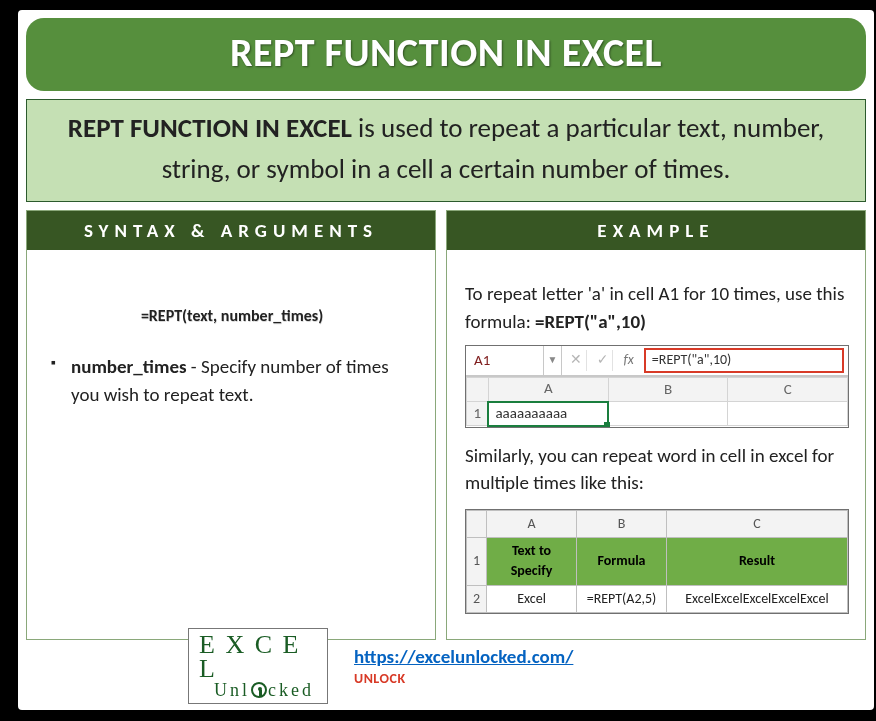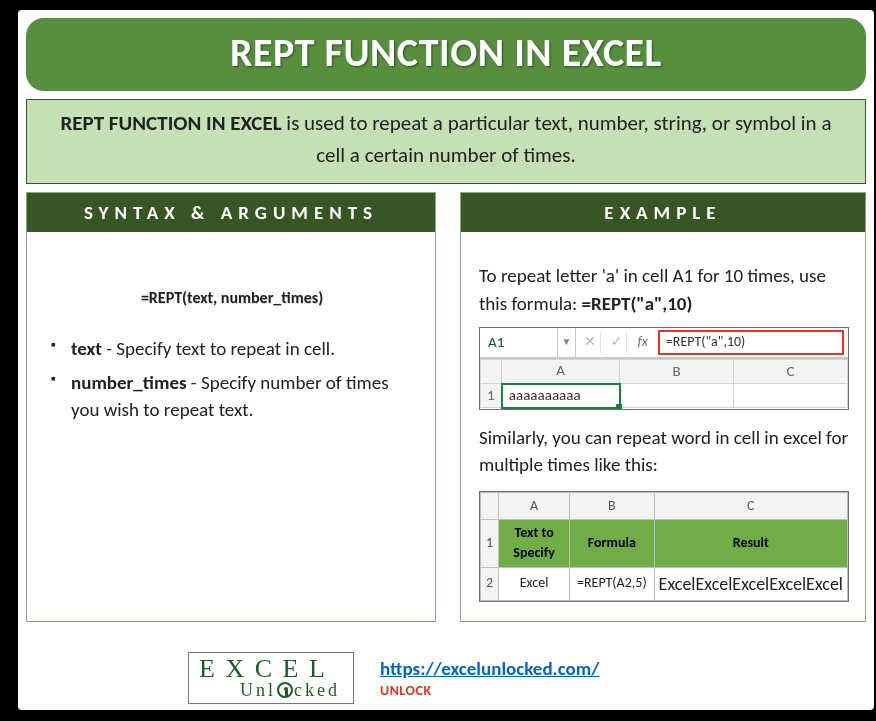--- a/index.html
+++ b/index.html
@@ -32,28 +32,28 @@
     font-size: 40px;
     font-weight: 800;
     letter-spacing: 0.5px;
     text-shadow: 1px 1px 2px rgba(0,0,0,0.45);
   }
   .intro-box {
     background: #c5e0b4;
     border: 1px solid #2c5a2d;
     padding: 8px 18px 12px 18px;
     text-align: center;
-    font-size: 21px;
+    font-size: 27px;
     line-height: 1.5;
     margin-bottom: 8px;
   }
   .intro-box b { font-weight: 800; }
   .cols {
     display: flex;
-    gap: 24px;
+    gap: 10px;
   }
   .card {
     background: #fff;
     border: 1px solid #8aa87a;
     flex: 1;
     min-height: 430px;
     display: flex;
     flex-direction: column;
   }
   .card-left { flex: 0 0 410px; }
@@ -111,21 +111,21 @@
     align-items: stretch;
     border-bottom: 1px solid #c8c8c8;
     height: 30px;
   }
   .xl-namebox {
     width: 78px;
     border-right: 1px solid #c8c8c8;
     display: flex;
     align-items: center;
     padding-left: 8px;
-    color: #14532d;
+    color: #7f1d1d;
     background: #fff;
   }
   .xl-drop {
     width: 18px;
     border-right: 1px solid #c8c8c8;
     display:flex;align-items:center;justify-content:center;
     color:#888;font-size:10px;
   }
   .xl-btns {
     display:flex;align-items:center;
@@ -198,24 +198,24 @@
     align-items:center;
     gap:26px;
   }
   .logo {
     border:1px solid #777;
     background:#fff;
     padding:4px 10px;
     font-family: "Times New Roman", serif;
     font-size:26px;
     color:#1a5c24;
-    display:flex;flex-direction:column;align-items:flex-start;
+    display:flex;flex-direction:column;align-items:flex-end;
     line-height:0.95;
     position:relative;
-    width:166px;
+    width:140px;
   }
   .logo .row1{font-weight:400;letter-spacing:2px;}
   .logo .row2{font-size:18px;letter-spacing:3px;align-self:flex-end;padding-right:3px;}
   .logo .keyhole{
     display:inline-block;width:16px;height:16px;border:2px solid #1a5c24;border-radius:50%;
     position:relative;vertical-align:-2px;margin:0 1px;
   }
   .logo .keyhole::after{
     content:"";position:absolute;left:5px;top:3px;width:4px;height:4px;background:#1a5c24;border-radius:50%;
   }
@@ -238,21 +238,20 @@
     <b>REPT FUNCTION IN EXCEL</b><span> is used to repeat a particular text, number, string, or symbol in a cell a certain number of times.</span>
   </div>
 
   <div class="cols">
 
     <div class="card card-left">
       <div class="card-head">SYNTAX &amp; ARGUMENTS</div>
       <div class="card-body">
         <div class="syntax-formula">=REPT(text, number_times)</div>
         <ul class="args">
-          <li><b>text</b><span> - Specify text to repeat in cell.</span></li>
           <li><b>number_times</b><span> - Specify number of times you wish to repeat text.</span></li>
         </ul>
       </div>
     </div>
 
     <div class="card card-right">
       <div class="card-head">EXAMPLE</div>
       <div class="card-body">
         <p>
           <span>To repeat letter 'a' in cell A1 for 10 times, use this formula: </span><b>=REPT("a",10)</b>
@@ -303,21 +302,21 @@
             <tr class="hdr">
               <th class="rowhdr">1</th>
               <td>Text to Specify</td>
               <td>Formula</td>
               <td>Result</td>
             </tr>
             <tr class="body">
               <th class="rowhdr">2</th>
               <td>Excel</td>
               <td>=REPT(A2,5)</td>
-              <td style="font-size:18px;border-radius:6px;">ExcelExcelExcelExcelExcel</td>
+              <td style="font-size:14px;border-radius:6px;">ExcelExcelExcelExcelExcel</td>
             </tr>
           </tbody>
             </table>
         </div>
 
       </div>
     </div>
   </div>
 
   <div class="footer">

